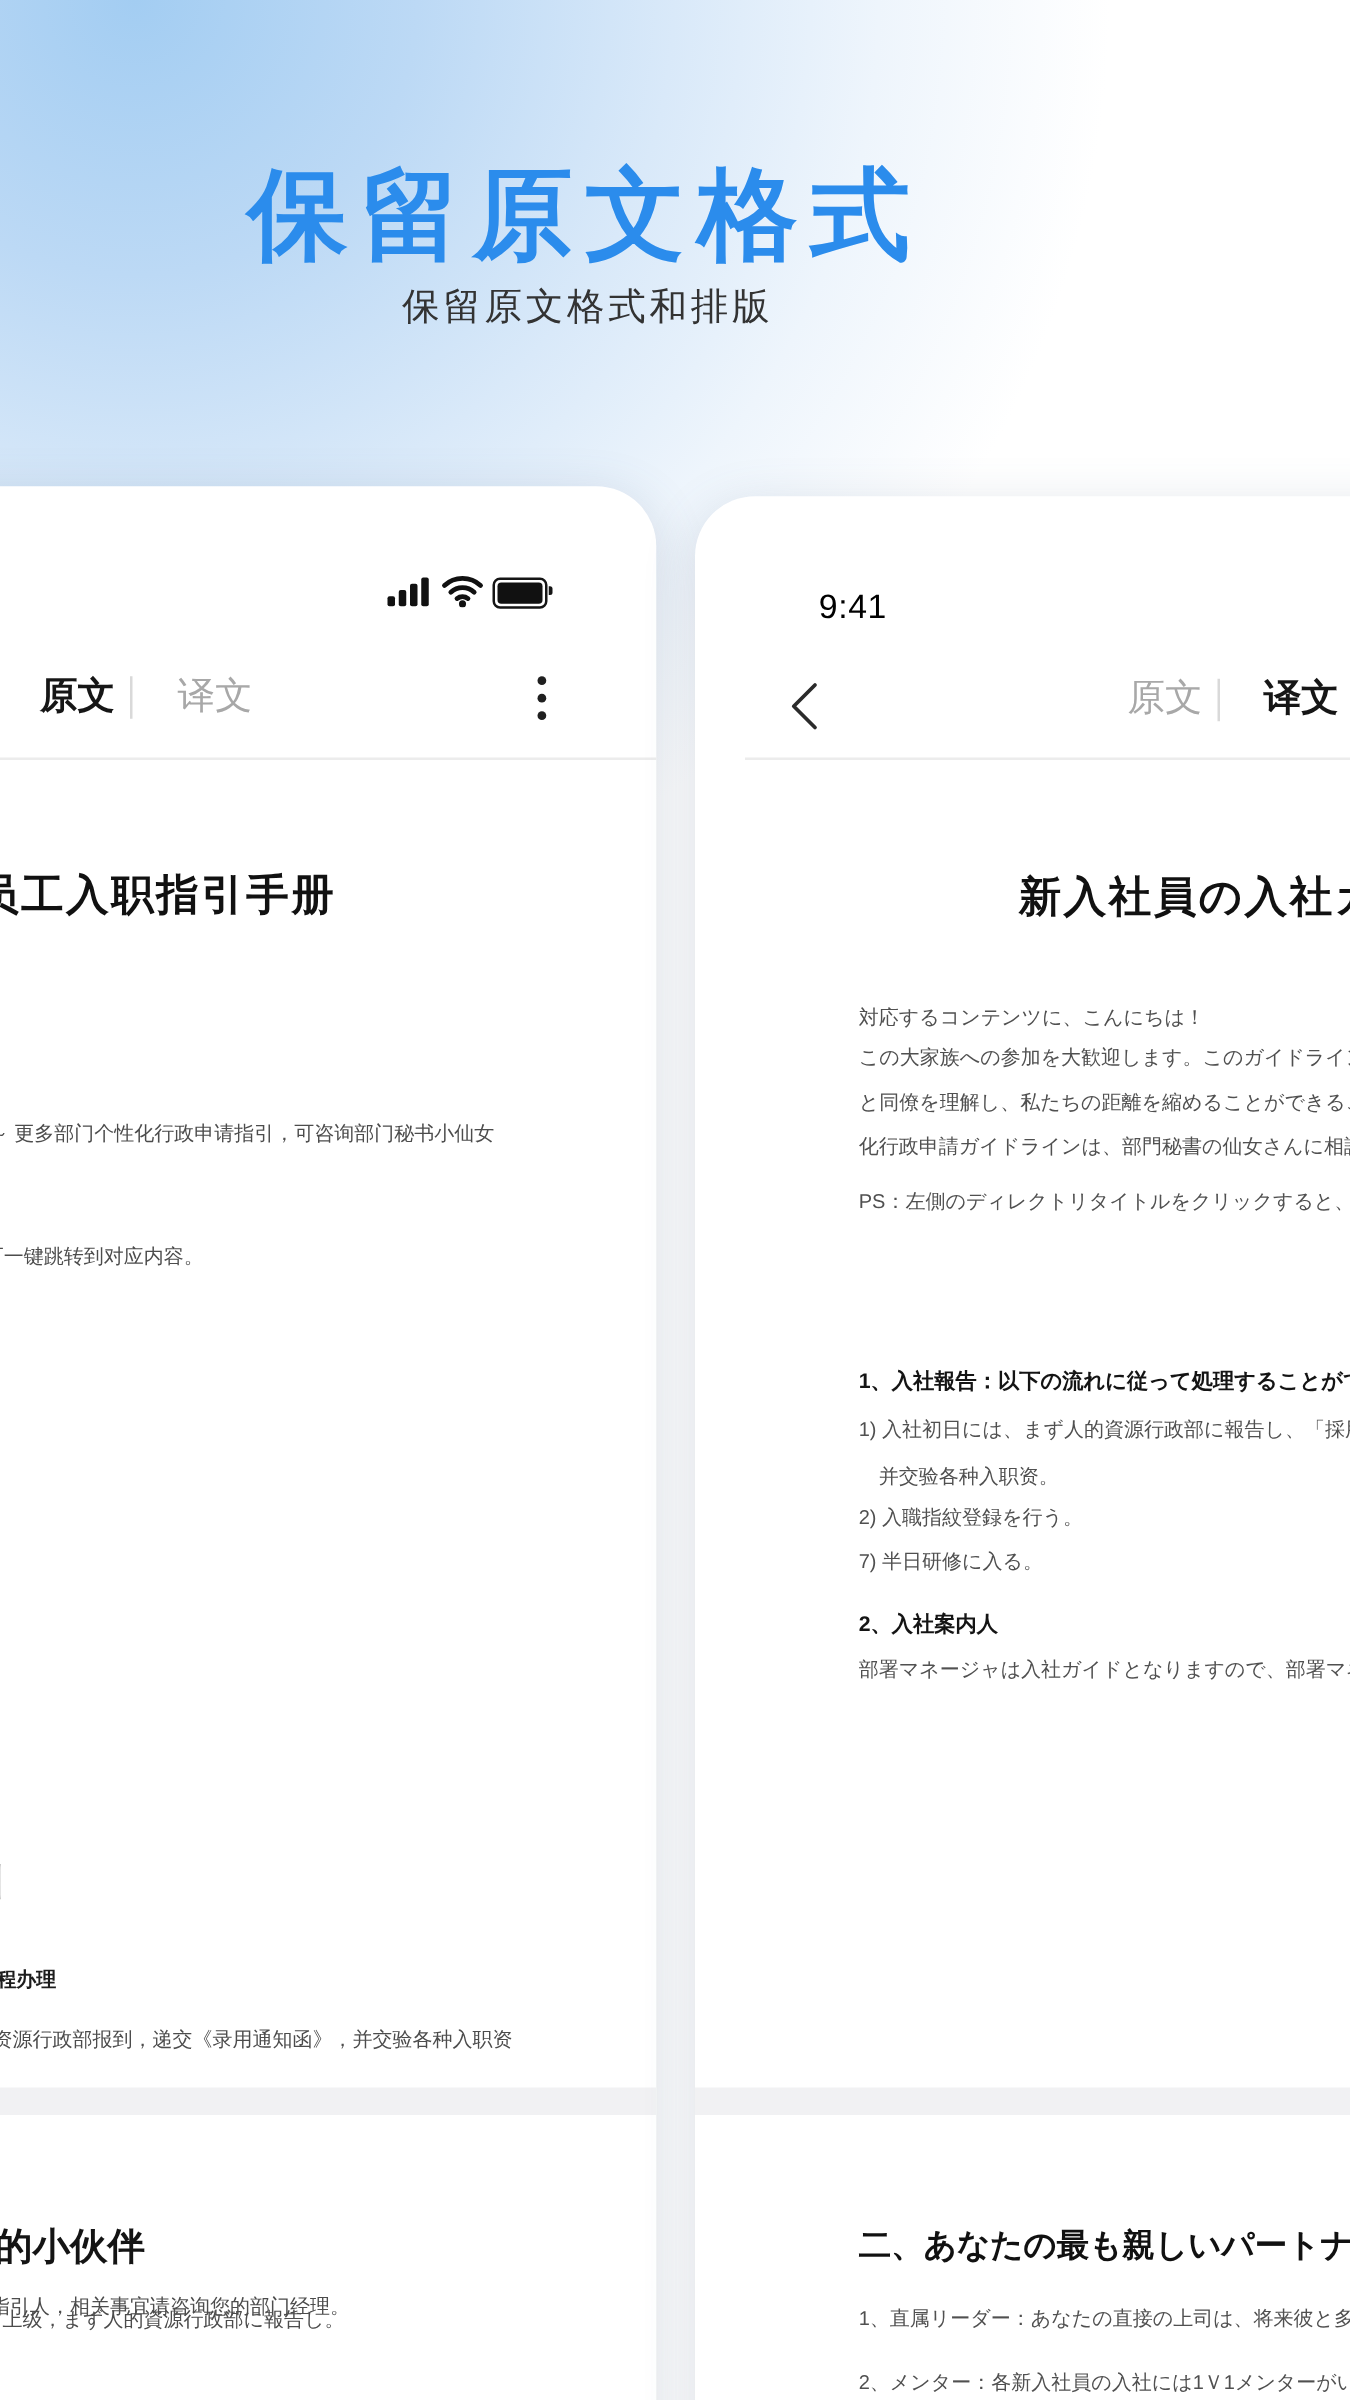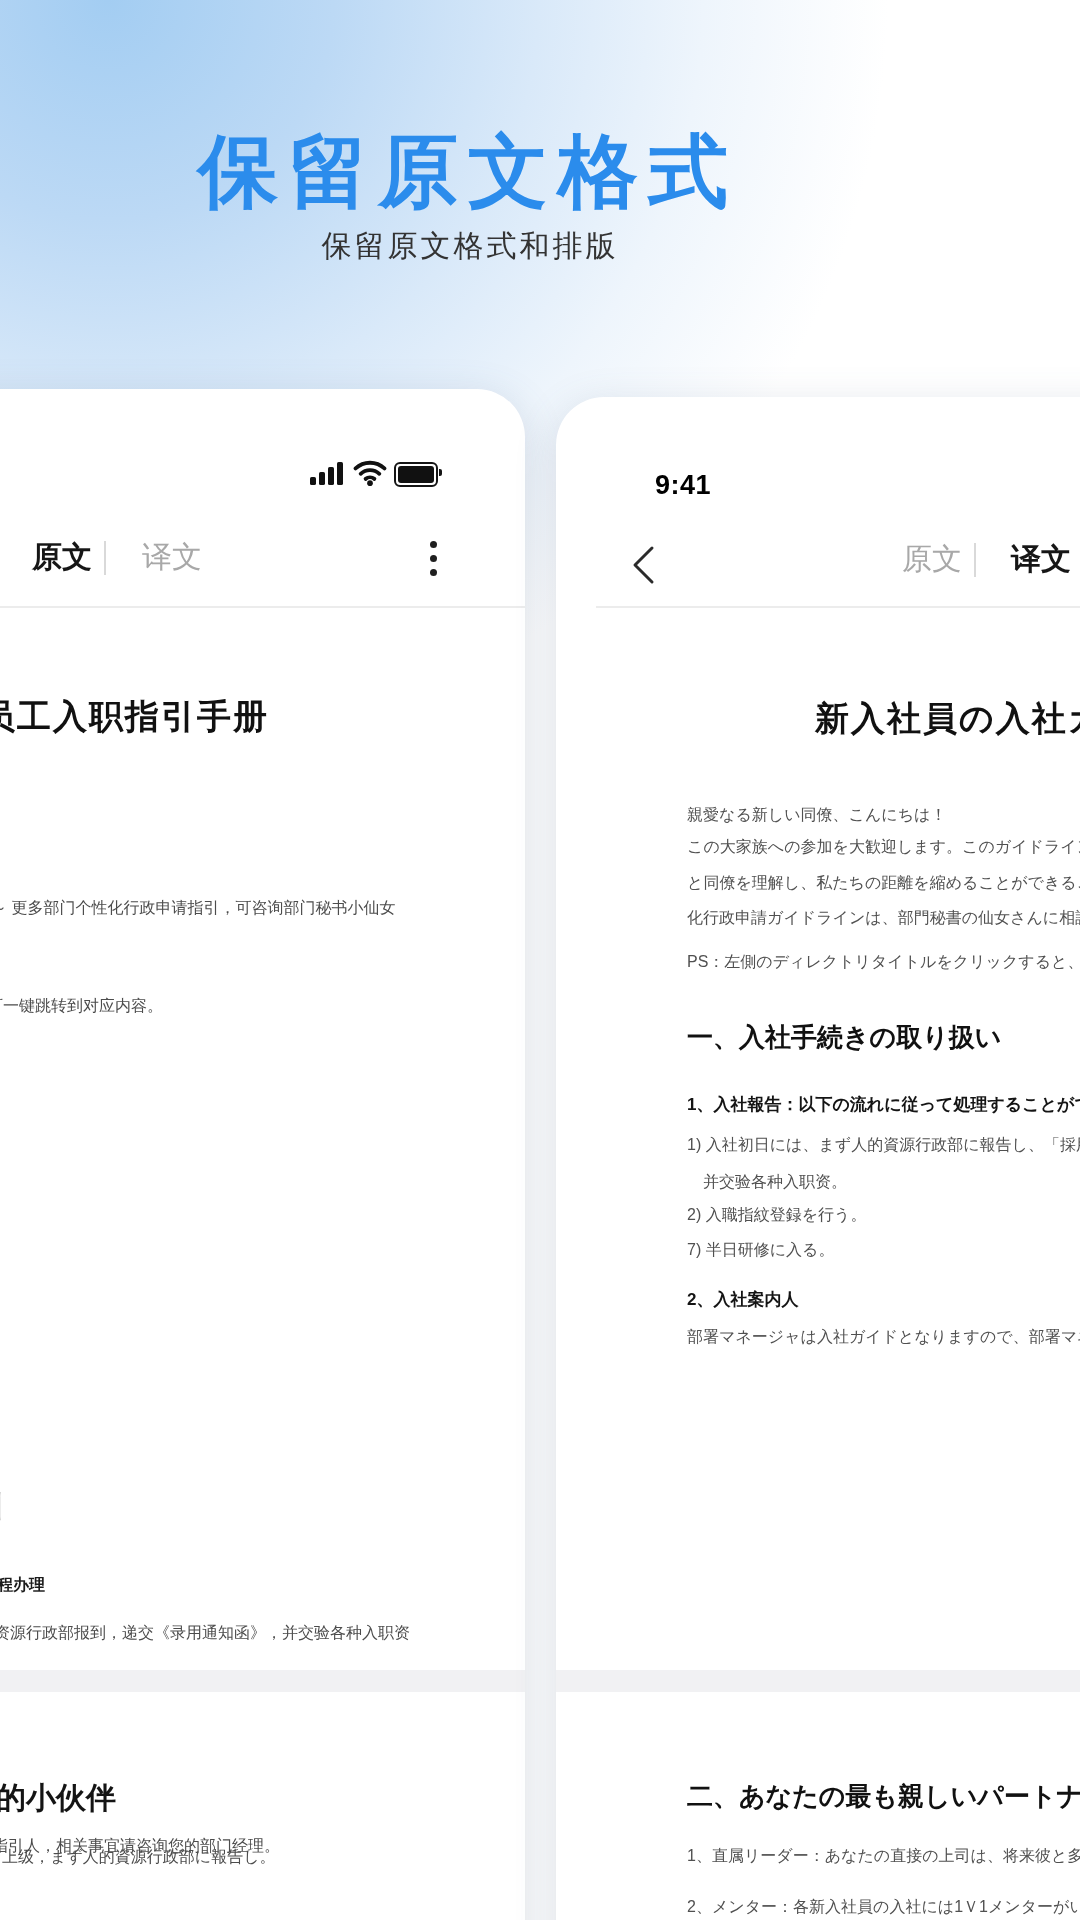--- a/index.html
+++ b/index.html
@@ -45,21 +45,21 @@
   .tab-divider{width:2px;height:34px;background:#d9d9d9;}
   .nav-divider{height:2px;background:#ececec;}
   .doc-title{font-size:34px;font-weight:700;color:#111111;letter-spacing:2px;line-height:44px;}
   .cn-body{font-size:16px;color:#4c4c4c;line-height:24px;}
   .cn-bold{font-size:16px;color:#1c1c1c;font-weight:700;line-height:24px;}
   .cn-h2{font-size:30px;font-weight:700;color:#141414;line-height:38px;}
   .jp-body{font-size:16px;color:#505050;line-height:24px;}
   .jp-bold{font-size:17px;color:#141414;font-weight:700;line-height:24px;}
   .jp-h1{font-size:26px;font-weight:700;color:#111111;line-height:36px;}
   .page-band{left:0;width:100%;height:22px;background:#f1f1f3;}
-  .status-time{font-size:27px;font-weight:700;color:#000;line-height:30px;letter-spacing:0.5px;}
+  .status-time{font-size:27px;font-weight:400;color:#000;line-height:30px;letter-spacing:0.5px;}
   .dots{display:flex;flex-direction:column;gap:7px;}
   .dots i{display:block;width:7px;height:7px;border-radius:50%;background:#1f1f1f;}
   .battery{width:40px;height:21px;border:2px solid #151515;border-radius:6px;position:relative;}
   .battery .fill{position:absolute;inset:2px;background:#111;border-radius:3px;}
   .battery .tip{position:absolute;right:-6px;top:5px;width:3px;height:7px;background:#151515;border-radius:0 2px 2px 0;}
 </style>
 </head>
 <body>
 
 <div class="hero-bg"></div>
@@ -121,27 +121,26 @@
     <polyline points="22,3 5,20 22,37" fill="none" stroke="#2b2b2b" stroke-width="3" stroke-linecap="round" stroke-linejoin="round"></polyline>
   </svg>
 
   <div class="abs tab tab-inactive" style="left:330px;top:144px">原文</div>
   <div class="abs tab-divider" style="left:418px;top:146px"></div>
   <div class="abs tab tab-active" style="left:439px;top:144px">译文</div>
   <div class="abs nav-divider" style="left:40px;top:209px;width:800px"></div>
 
   <div class="abs doc-title" style="left:259px;top:299px">新入社員の入社ガイド</div>
 
-  <div class="abs jp-body" style="left:131px;top:406px">親愛なる新しい同僚、こんにちは！</div>
+  <div class="abs jp-body" style="left:131px;top:406px">対応するコンテンツに、こんにちは！</div>
   <div class="abs jp-body" style="left:131px;top:438px">この大家族への参加を大歓迎します。このガイドラインを通じてオフィス</div>
   <div class="abs jp-body" style="left:131px;top:474px">と同僚を理解し、私たちの距離を縮めることができることを願っています</div>
   <div class="abs jp-body" style="left:131px;top:509px">化行政申請ガイドラインは、部門秘書の仙女さんに相談することができ</div>
   <div class="abs jp-body" style="left:131px;top:553px">PS：左側のディレクトリタイトルをクリックすると、対応するコンテンツに</div>
 
-  <div class="abs jp-h1" style="left:131px;top:622px">一、入社手続きの取り扱い</div>
 
   <div class="abs jp-bold" style="left:131px;top:696px">1、入社報告：以下の流れに従って処理することができる</div>
   <div class="abs jp-body" style="left:131px;top:736px">1) 入社初日には、まず人的資源行政部に報告し、「採用通知書」を</div>
   <div class="abs jp-body" style="left:147px;top:773px">并交验各种入职资。</div>
   <div class="abs jp-body" style="left:131px;top:806px">2) 入職指紋登録を行う。</div>
   <div class="abs jp-body" style="left:131px;top:841px">7) 半日研修に入る。</div>
 
   <div class="abs jp-bold" style="left:131px;top:891px">2、入社案内人</div>
   <div class="abs jp-body" style="left:131px;top:928px">部署マネージャは入社ガイドとなりますので、部署マネージャにお問い</div>
 

